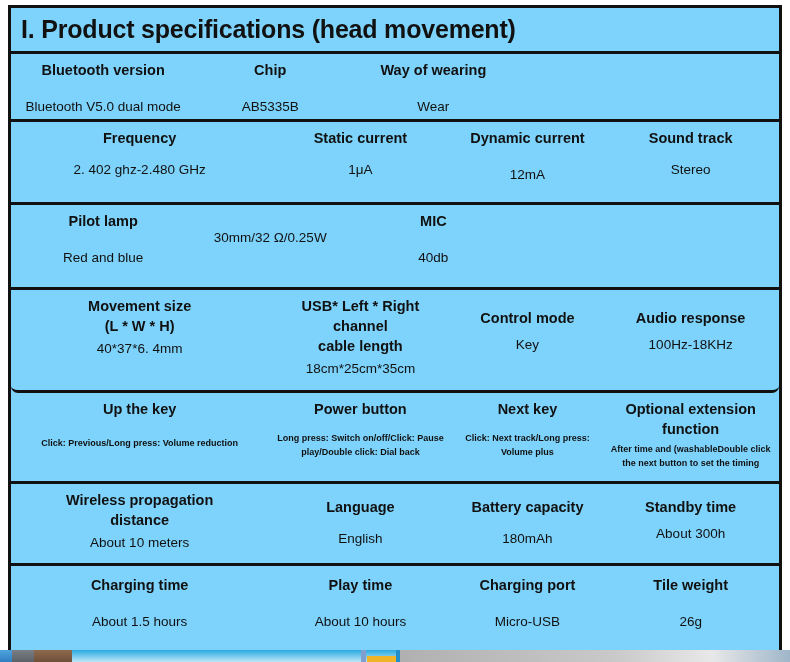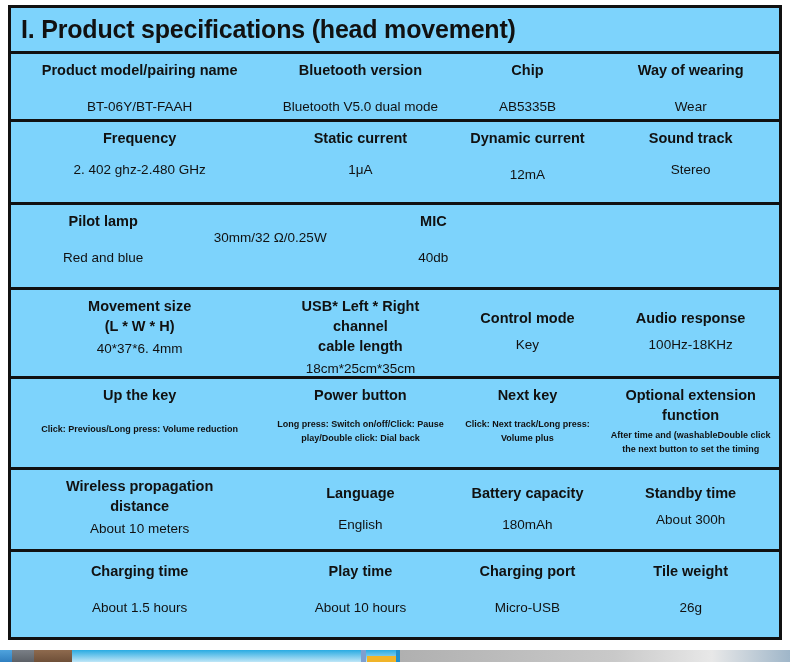--- a/index.html
+++ b/index.html
@@ -79,21 +79,21 @@
   }
   
   .gap-lg{margin-top:17px;}
   .gap-md{margin-top:12px;}
   .gap-sm{margin-top:7px;}
   .gap-xs{margin-top:3px;}
 
   .r-h68{height:68px;}
   .r-h83{height:83px;}
   .r-h85{height:85px;}
-  .r-h89{height:89px;}
+  .r-h89{height:103px;border-radius:7px;}
   .r-h91{height:91px;}
   .r-h82{height:82px;}
   .r-h85b{height:85px;}
 
   
   .taskbar{
     position:absolute;
     left:0; bottom:0;
     width:790px;height:12px;
     background:#b9b9b9;
@@ -104,24 +104,20 @@
 </head>
 <body>
 
 <div class="doc">
 
   <div class="title-row">
     <span class="title">I. Product specifications (head movement)</span>
   </div>
 
   <div class="spec-row r-h68">
-    <div class="cell c1">
-      <span class="hd">Product model/pairing name</span>
-      <span class="val gap-lg">BT-06Y/BT-FAAH</span>
-    </div>
     <div class="cell c2">
       <span class="hd">Bluetooth version</span>
       <span class="val gap-lg">Bluetooth V5.0 dual mode</span>
     </div>
     <div class="cell c3">
       <span class="hd">Chip</span>
       <span class="val gap-lg">AB5335B</span>
     </div>
     <div class="cell c4">
       <span class="hd">Way of wearing</span>

